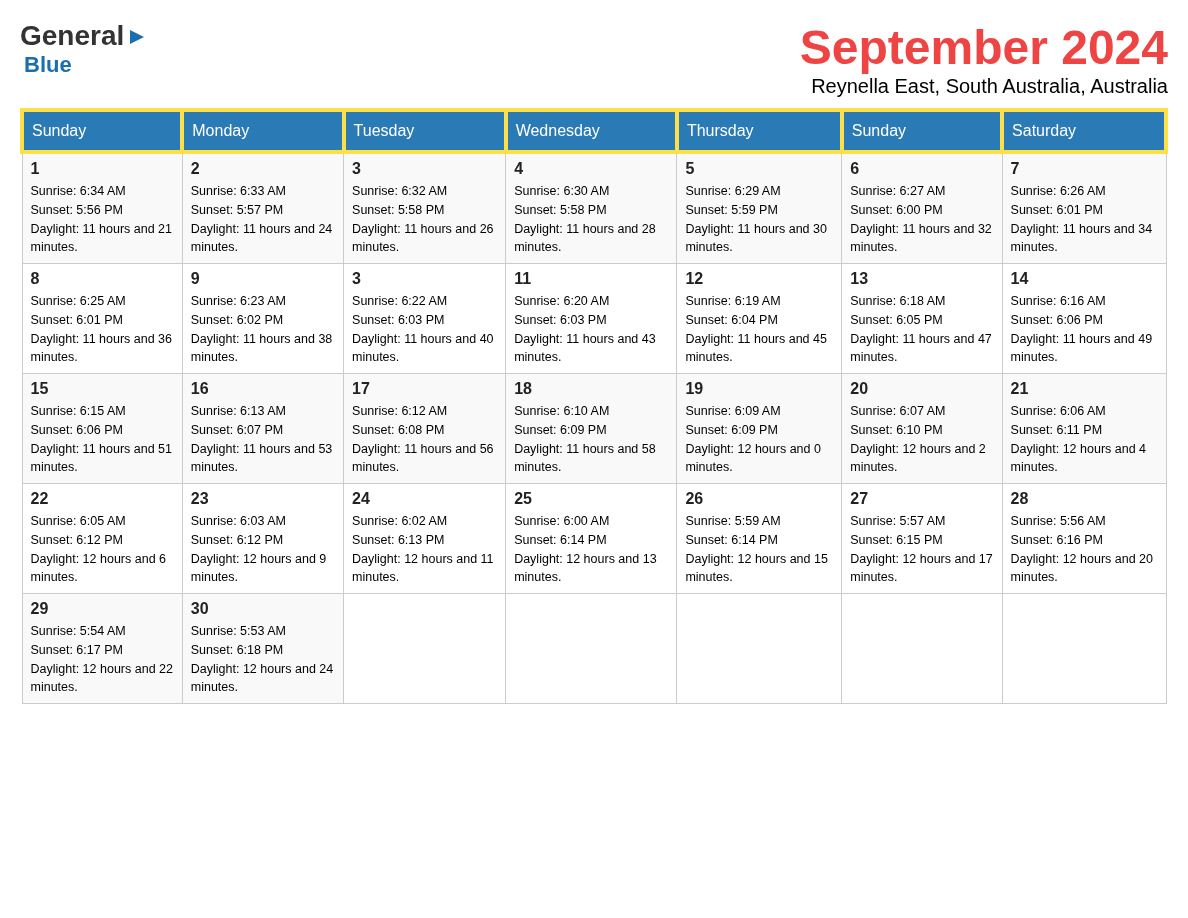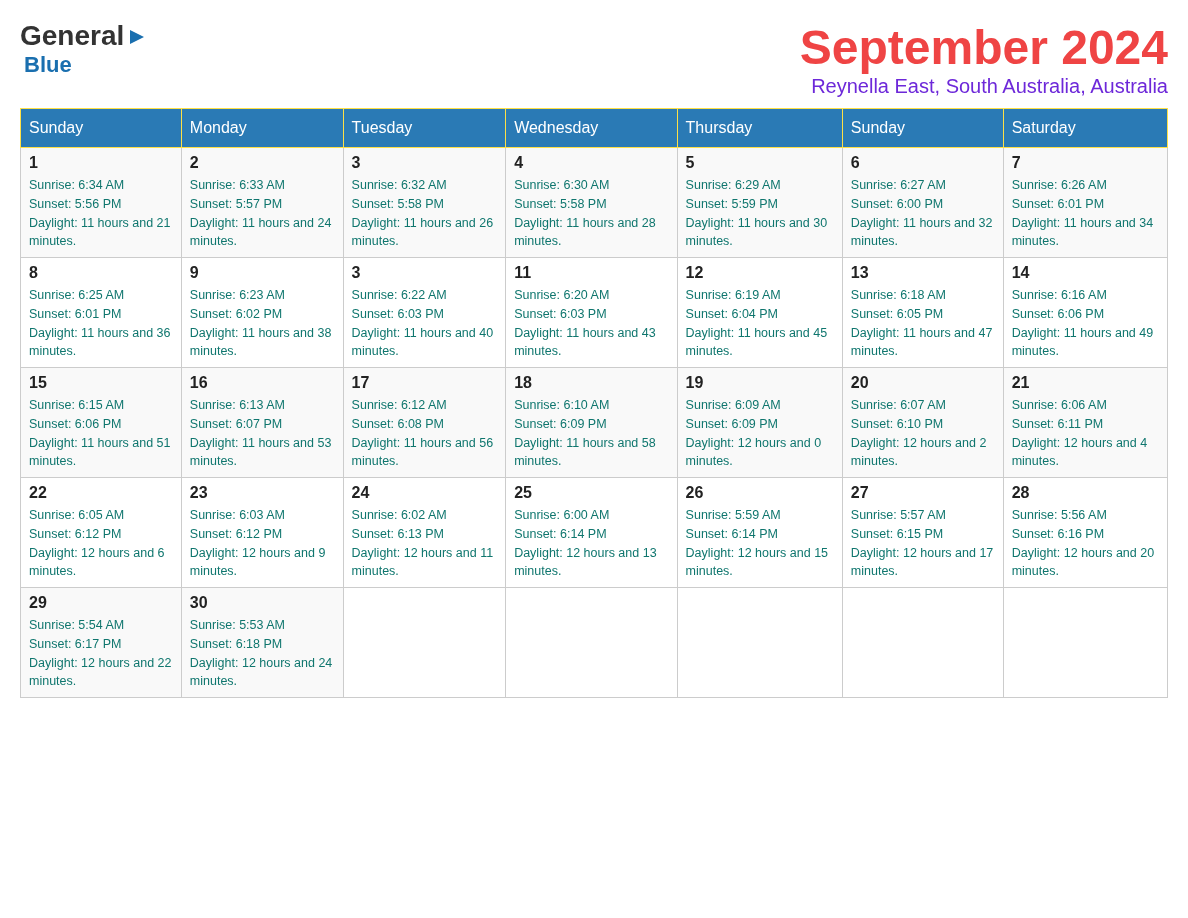--- a/index.html
+++ b/index.html
@@ -37,37 +37,37 @@
     .title-area {
       text-align: right;
     }
     .month-title {
       font-size: 48px;
       font-weight: bold;
       color: #ef4444;
     }
     .location-title {
       font-size: 20px;
-      color: #6d28d9;
+      color: #000000;
     }
     table {
       width: 100%;
       border-collapse: collapse;
       margin-top: 10px;
     }
     thead tr {
       background-color: #2a7ab5;
       color: white;
     }
     thead th {
       padding: 10px 8px;
       font-size: 16px;
       font-weight: normal;
       text-align: left;
-      border: 1px solid #fde047;
+      border: 4px solid #fde047;
     }
     tbody tr {
       vertical-align: top;
     }
     tbody td {
       border: 1px solid #cccccc;
       padding: 6px 8px;
       font-size: 13px;
       color: #333;
       min-height: 90px;
@@ -75,21 +75,21 @@
     .day-number {
       font-size: 16px;
       font-weight: bold;
       color: #222;
       display: block;
       margin-bottom: 4px;
     }
     .day-info {
       font-size: 12.5px;
       line-height: 1.5;
-      color: #0f766e;
+      color: #000000;
     }
     tbody tr:nth-child(odd) td {
       background-color: #f9f9f9;
     }
     tbody tr:nth-child(even) td {
       background-color: #ffffff;
     }
     .empty-cell {
       background-color: #ffffff !important;
     }

